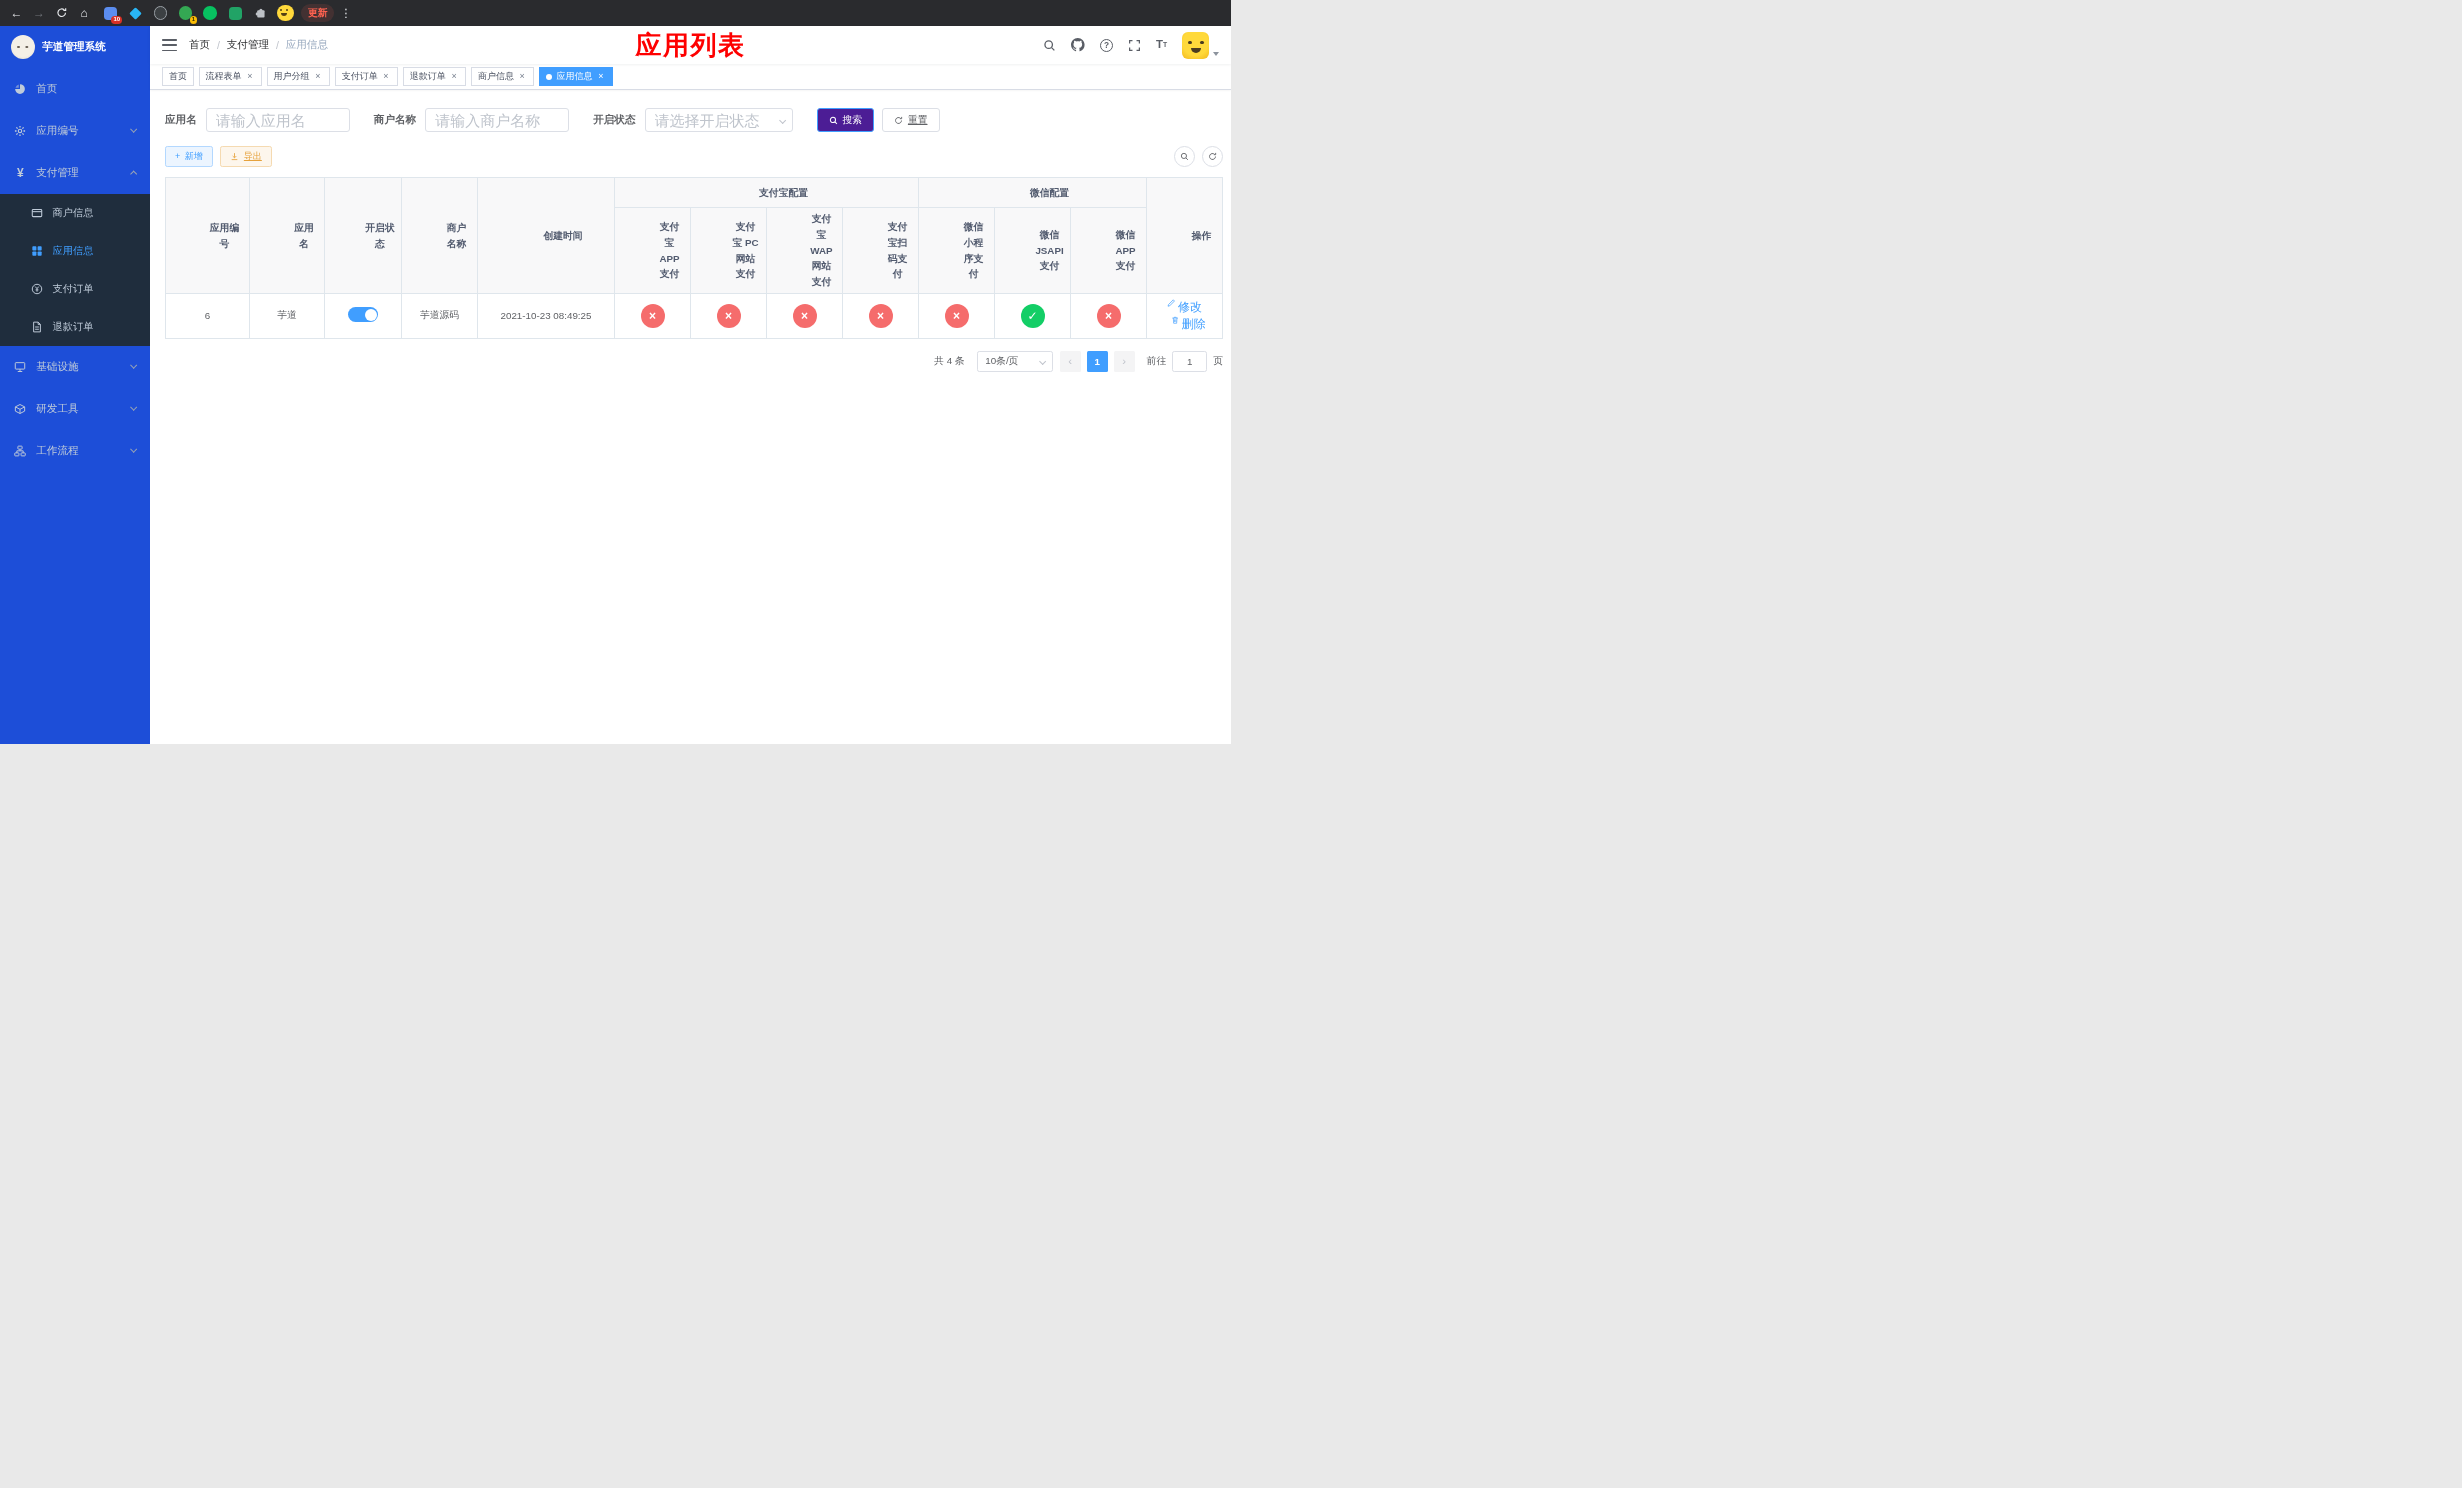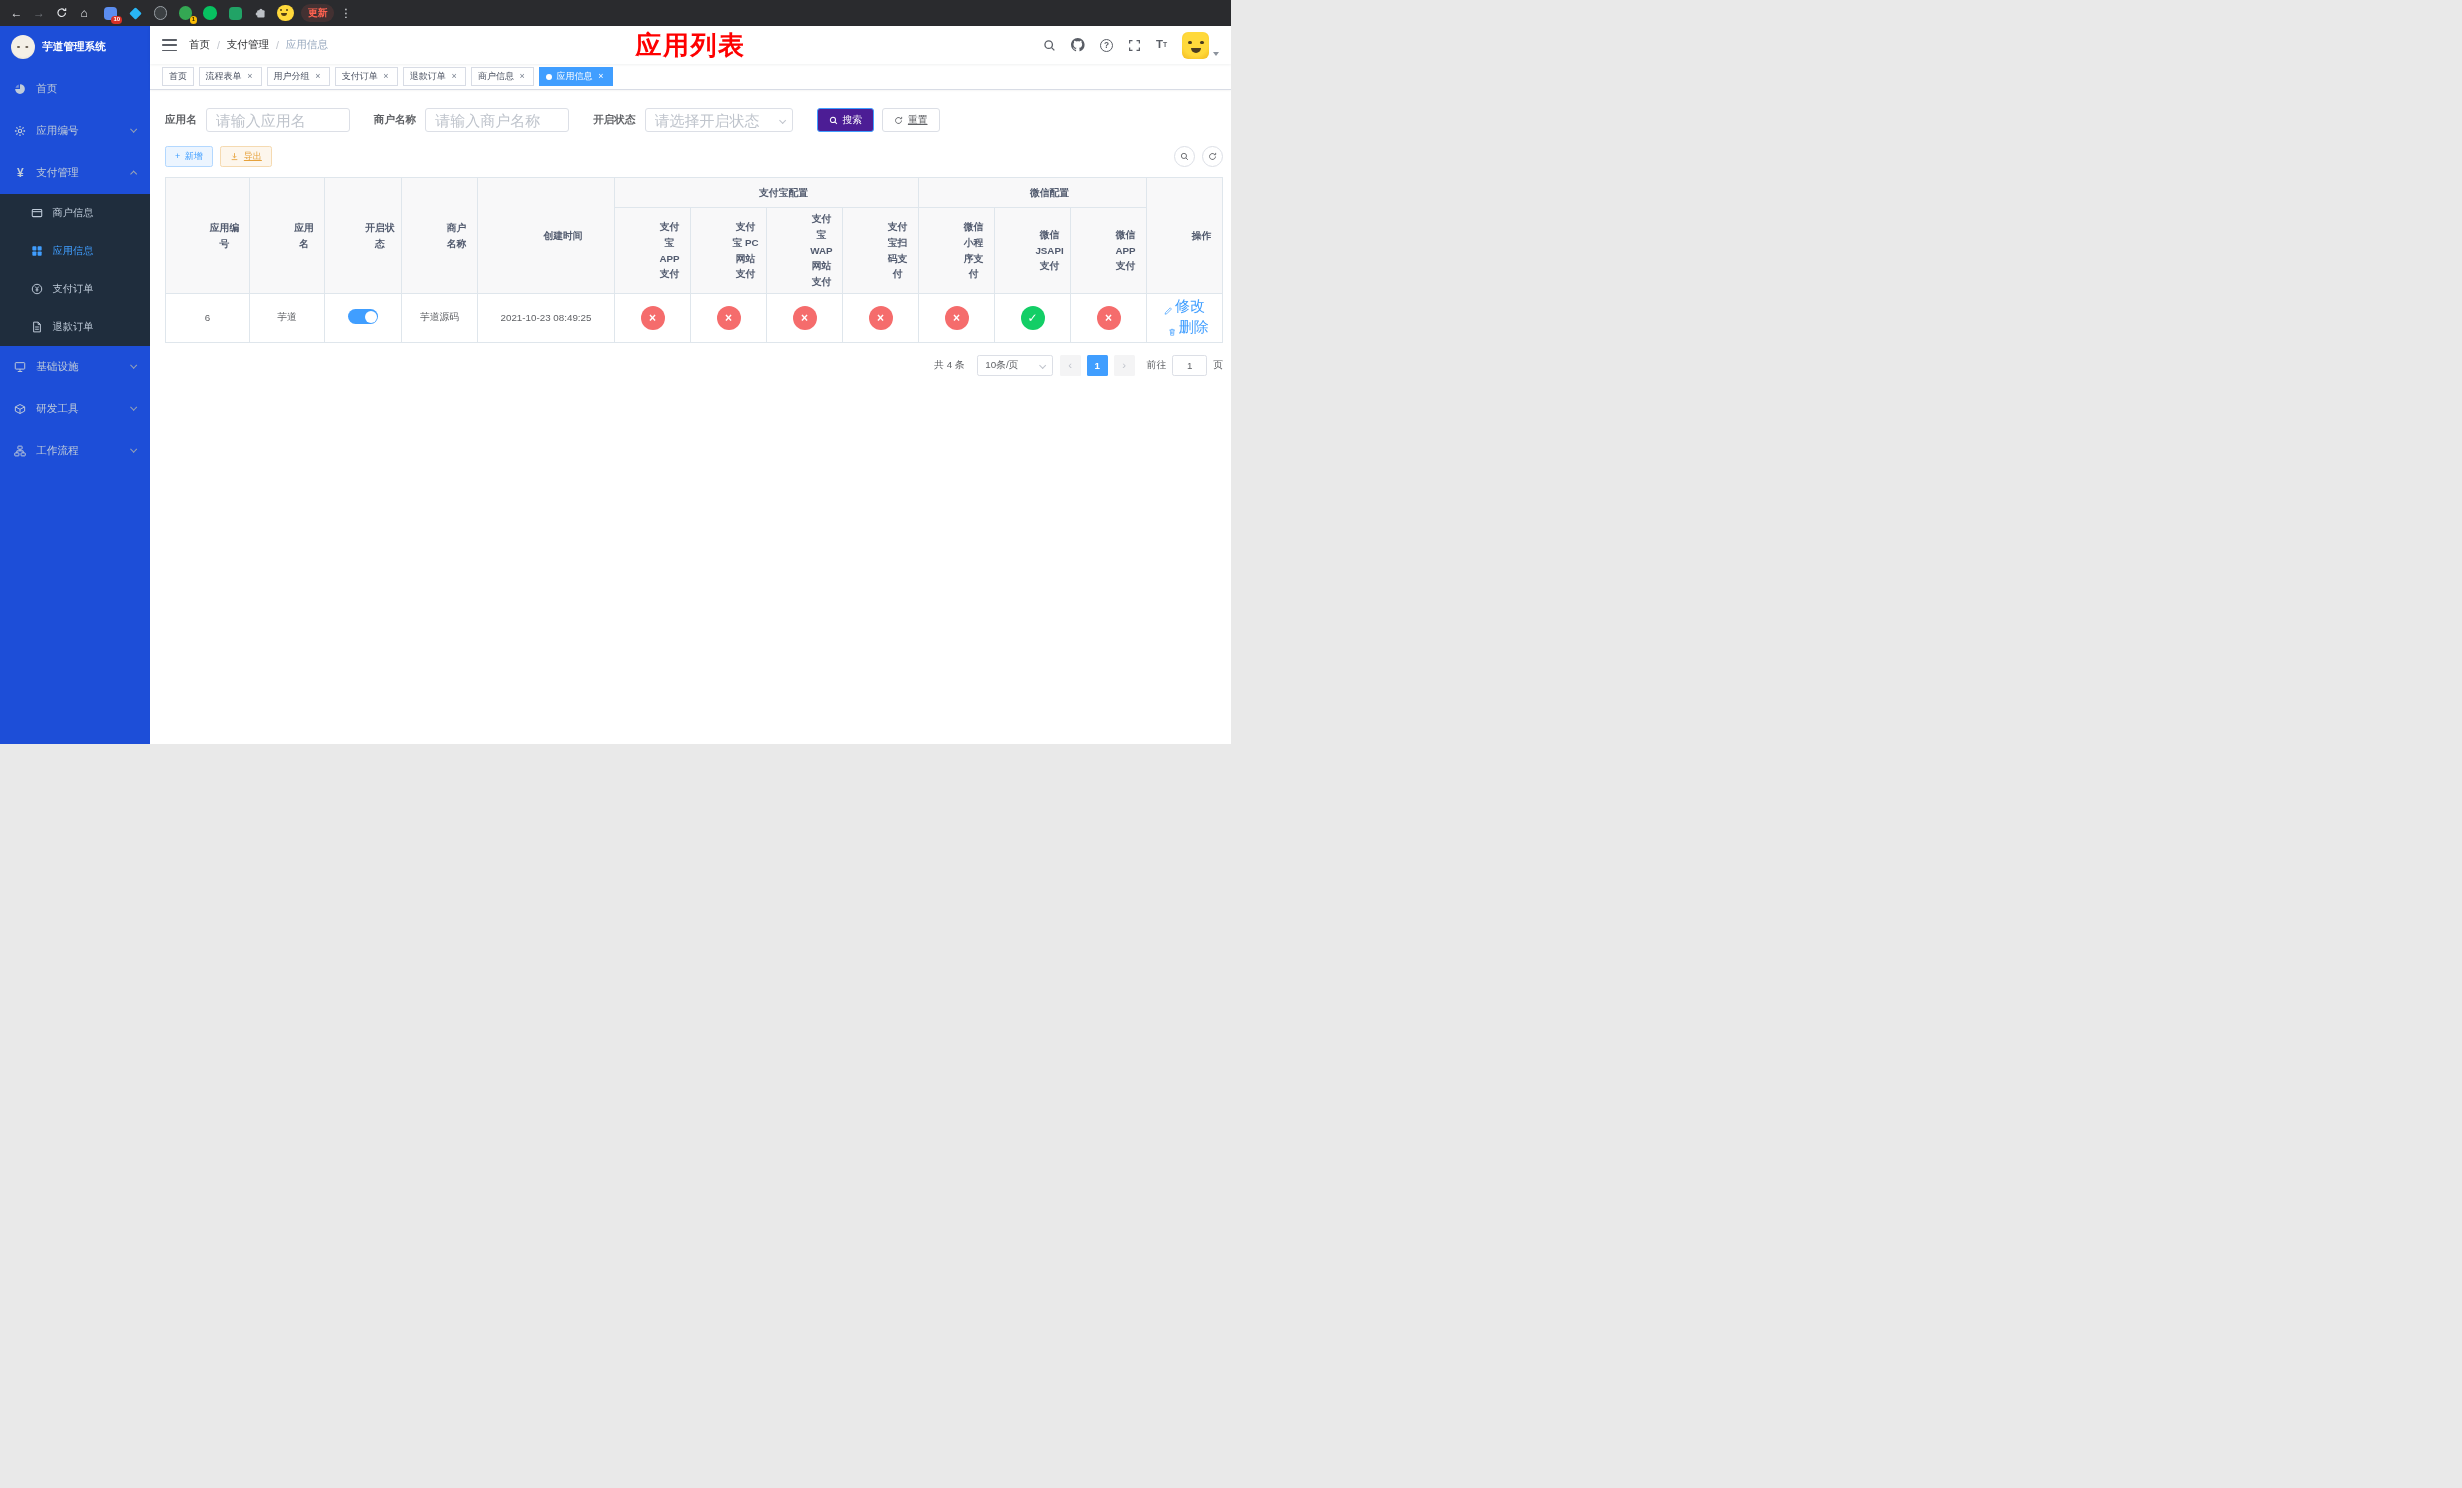--- a/index.html
+++ b/index.html
@@ -126,21 +126,21 @@
   .grid tr.sub-row th { height:55px; }
   .grid tbody td { height:45px; color:#606266; }
   .switch { width:30px; height:15px; border-radius:7.6px; background:#dcdfe6; display:inline-block; position:relative; cursor:pointer; }
   .switch .knob { position:absolute; top:1.5px; left:1.5px; width:12px; height:12px; border-radius:50%; background:#fff; }
   .switch.on { background:#409eff; }
   .switch.on .knob { left:auto; right:1.5px; }
   .cfg { width:24px; height:24px; border-radius:50%; display:inline-flex; align-items:center; justify-content:center;
          color:#fff; font-size:12px; font-weight:bold; line-height:1; }
   .cfg-off { background:#f56c6c; }
   .cfg-on { background:#13ce66; }
-  .op { color:#409eff; font-size:15px; cursor:pointer; display:inline-flex; align-items:flex-end; gap:2.3px; text-decoration:none; }
+  .op { color:#409eff; font-size:12px; cursor:pointer; display:inline-flex; align-items:flex-start; gap:2.3px; text-decoration:none; }
   .op + .op { margin-left:7.6px; }
 
   
   .pager { width:1058px; margin-top:12px; display:flex; align-items:center; justify-content:flex-end; font-size:9.8px; color:#606266; }
   .pg-total { margin-right:12px; }
   .pg-size { position:relative; margin-right:4px; }
   .pg-size .pg-size-box { width:76px; height:21px; border:0.8px solid #dcdfe6; border-radius:2.3px; display:flex;
                           align-items:center; padding:0 19.7px 0 7.6px; color:#606266; cursor:pointer; background:#fff; }
   .pg-size .sel-caret { top:8.3px; }
   .pg-btn { width:21px; height:21px; border-radius:1.5px; background:#f4f4f5; color:#c0c4cc; display:flex; align-items:center;

